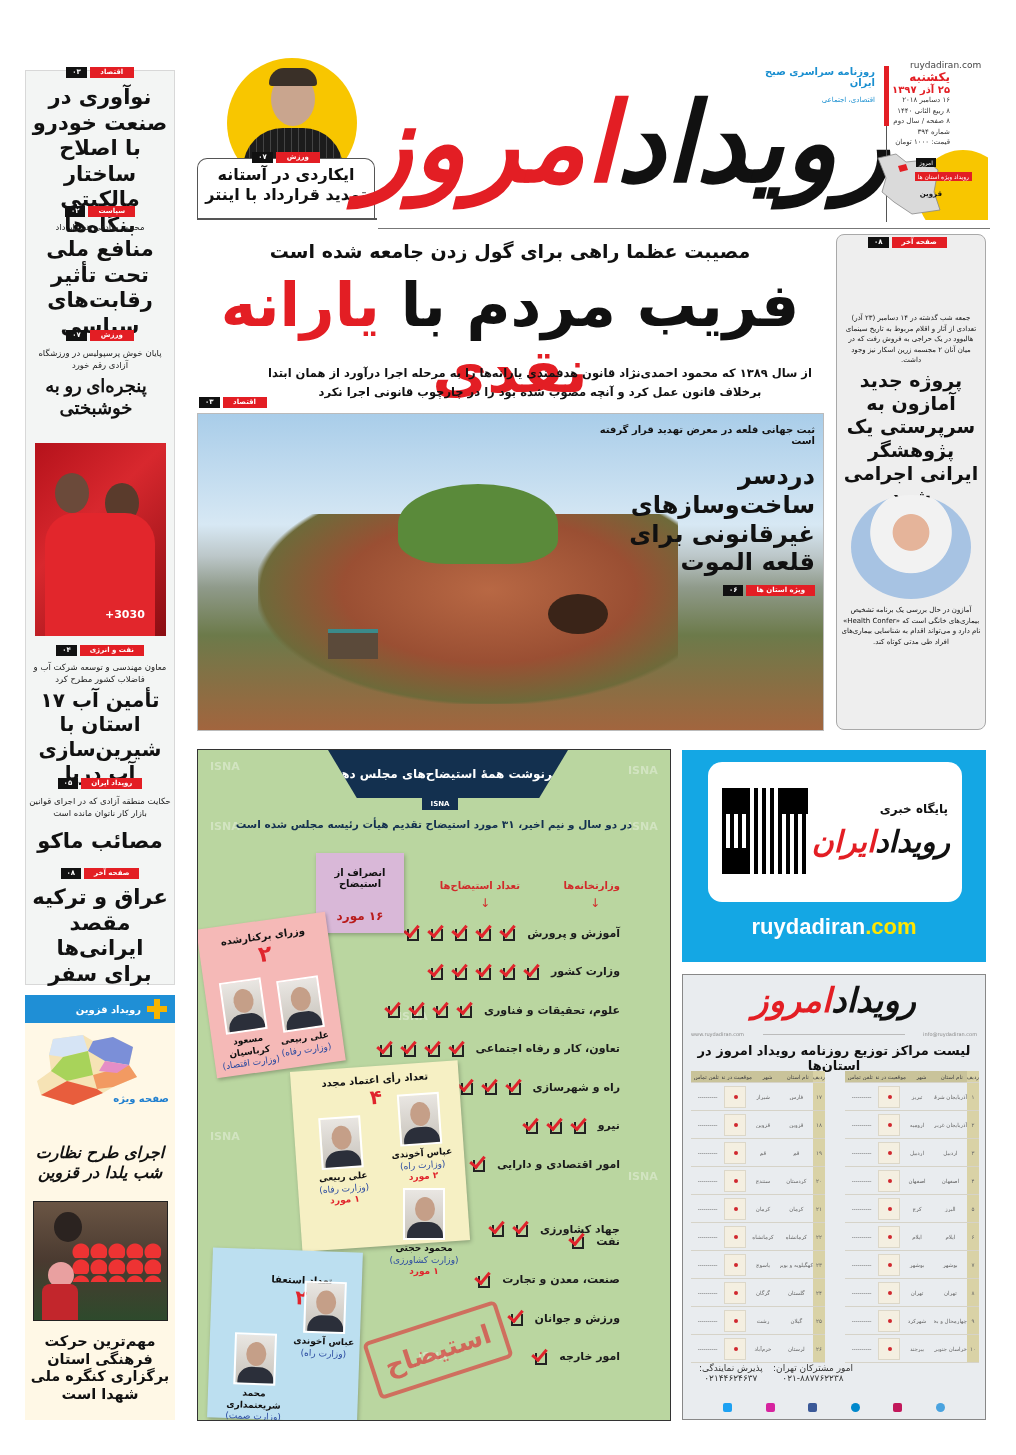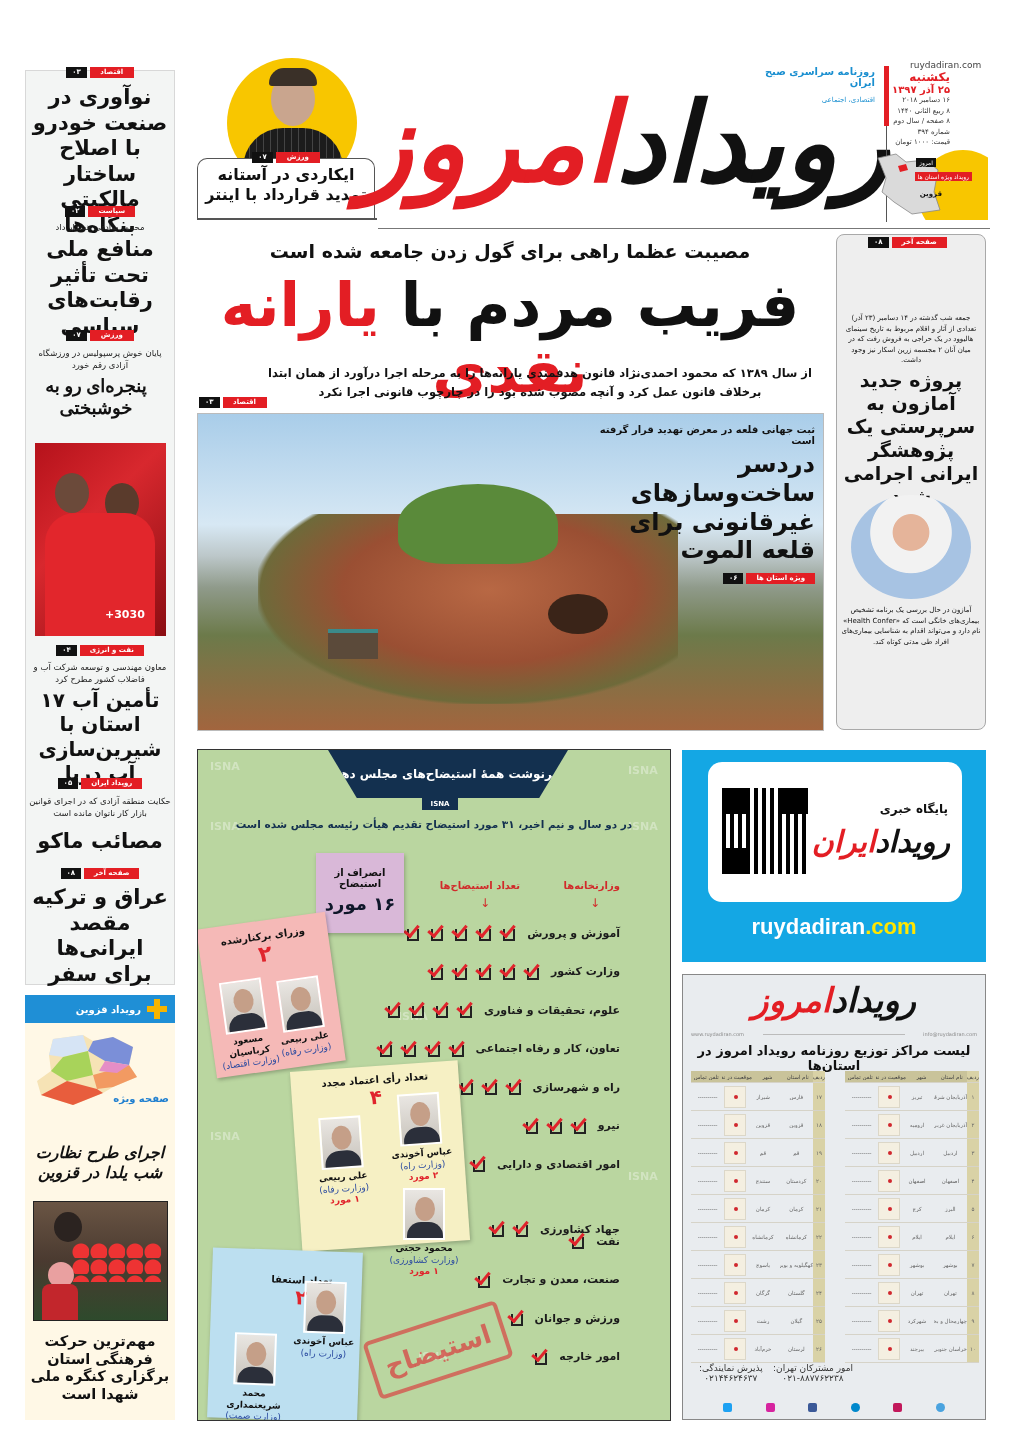--- a/index.html
+++ b/index.html
@@ -205,21 +205,21 @@
 </div>
 
 <div id="photo" class="abs">
   <div style="position:absolute;inset:0;background:linear-gradient(180deg,#a9cde9 0%,#d7e8f4 35%,#bcc7c9 45%,#8f9a8a 55%,#6c7a4a 70%,#a2653e 100%);"></div>
   <div style="position:absolute;left:60px;top:100px;width:420px;height:190px;background:radial-gradient(ellipse at 55% 40%,#b86844 0%,#9a4f33 45%,#6e6a3a 70%,transparent 72%);"></div>
   <div style="position:absolute;left:200px;top:70px;width:160px;height:80px;border-radius:50% 50% 30% 30%;background:#5a8a3a;"></div>
   <div style="position:absolute;left:350px;top:180px;width:60px;height:40px;border-radius:50%;background:#3a2418;"></div>
   <div style="position:absolute;left:130px;top:215px;width:50px;height:30px;background:#5b4a3a;border-top:4px solid #3b8a8a;"></div>
   <div style="position:absolute;right:8px;top:10px;width:230px;text-align:right;">
     <div style="font-size:10px;font-weight:bold;color:#111;">ثبت جهانی قلعه در معرض تهدید قرار گرفته است</div>
-    <div style="font-size:24px;font-weight:bold;color:#111;line-height:1.2;margin-top:4px;">دردسر ساخت‌وسازهای غیرقانونی برای قلعه الموت</div>
+    <div style="font-size:24px;font-weight:bold;color:#111;line-height:1.2;margin-top:16px;">دردسر ساخت‌وسازهای غیرقانونی برای قلعه الموت</div>
     <div class="tag" style="margin-top:6px;">
         <span class="sec">ویژه استان ها</span>
         <span class="pg">۰۶</span>
       </div>
   </div>
 </div>
 
 <div class="abs" style="left:868px;top:229px;z-index:2;">
   <div class="tag">
       <span class="sec">صفحه آخر</span>
@@ -438,21 +438,21 @@
           <span class="chk">
             <span class="box"></span>
             <span class="tick"></span>
           </span>
         </span>
       </div>
     </div>
 
   <div class="note" style="left:118px;top:103px;width:88px;height:80px;background:#d9b8d8;text-align:center;">
     <div style="font-size:10px;font-weight:bold;margin-top:14px;">انصراف از استیضاح</div>
-    <div style="font-size:18px;font-weight:bold;color:#0f172a;margin-top:4px;">۱۶ مورد</div>
+    <div style="font-size:12px;font-weight:bold;color:#b91c1c;margin-top:20px;">۱۶ مورد</div>
   </div>
   <div class="note" style="left:8px;top:170px;width:130px;height:150px;background:#f5b9b7;transform:rotate(-8deg);">
     <div style="text-align:center;font-size:10px;font-weight:bold;margin-top:10px;">وزرای برکنارشده</div>
     <div style="text-align:center;font-size:22px;font-weight:bold;color:#e0242c;">۲</div>
     <div class="person" style="right:10px;top:62px;width:55px;">
         <div class="ph"></div>
         <div>علی ربیعی</div>
         <div class="role">(وزارت رفاه)</div>
       </div>
     <div class="person" style="left:6px;top:56px;width:60px;">

